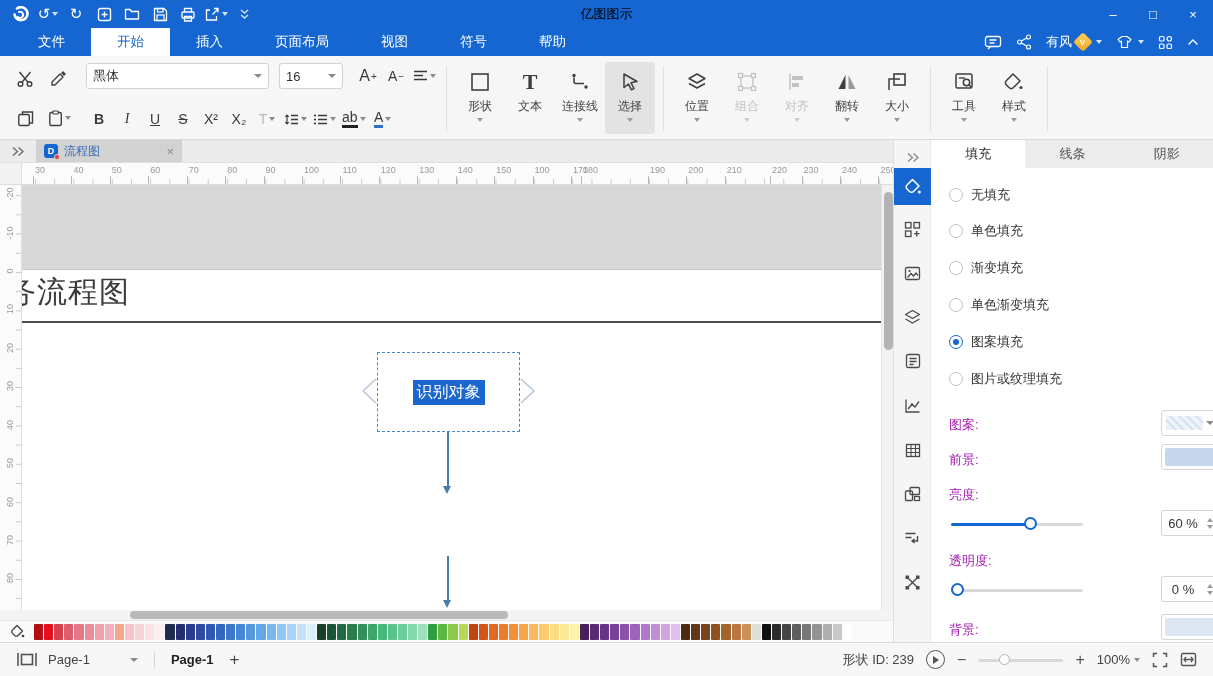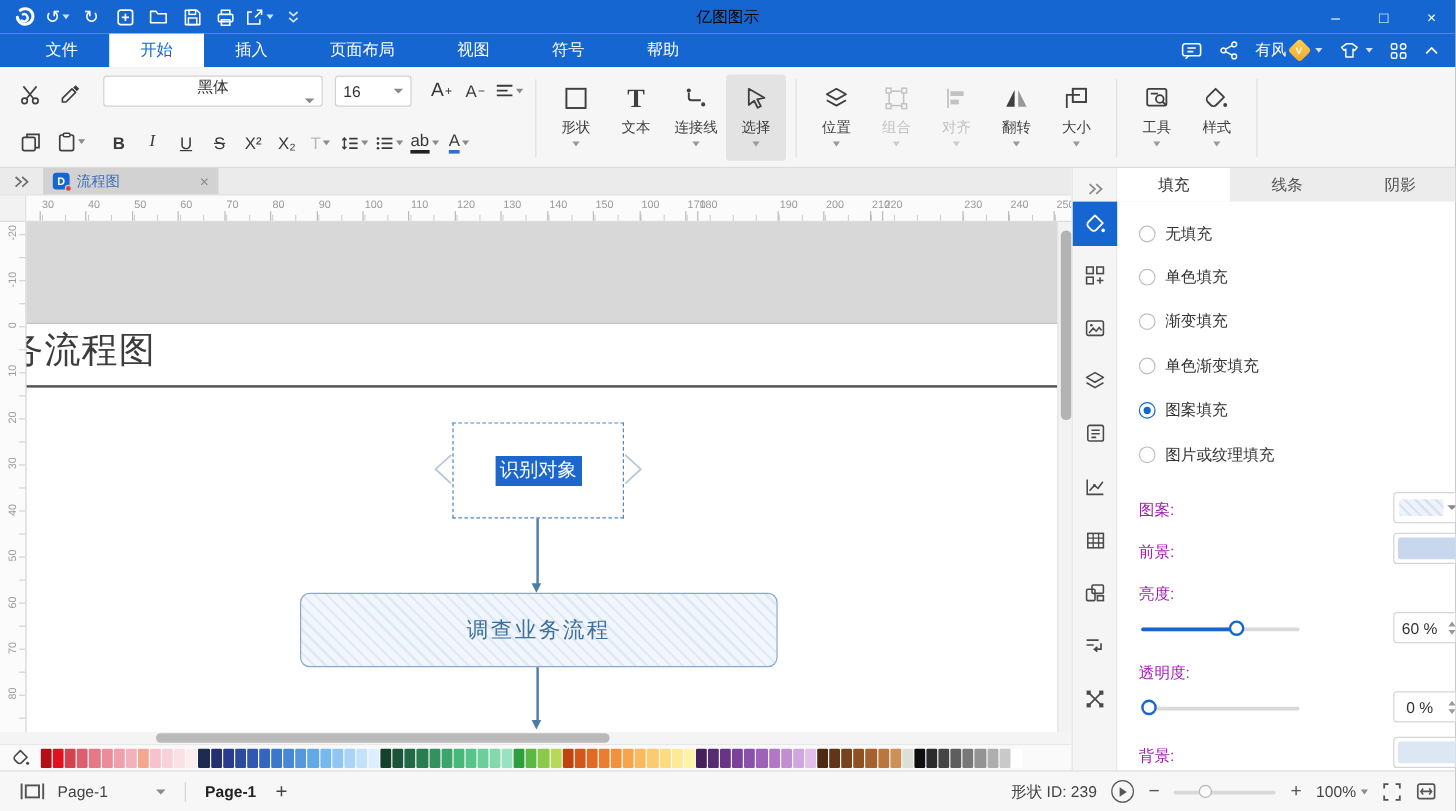--- a/index.html
+++ b/index.html
@@ -30,21 +30,21 @@
   
   .ribbon { position:absolute; left:0; top:56px; width:1213px; height:84px; background:#f6f6f6; border-bottom:1px solid #dcdcdc; display:flex; align-items:stretch; padding:6px 0 4px 10px; color:#3f3f3f; }
   .vsep { width:1px; background:#e0e0e0; margin:4px 8px; }
   .clipgrp { display:flex; gap:4px; padding-right:6px; }
   .rcol { display:flex; flex-direction:column; justify-content:space-between; padding:2px 0; }
   .sbtn { width:30px; height:30px; display:flex; align-items:center; justify-content:center; border-radius:3px; color:#3f3f3f; }
   .fontgrp { display:flex; flex-direction:column; justify-content:space-between; padding:1px 0 3px 6px; }
   .rrow { display:flex; align-items:center; gap:2px; }
   .combo { height:26px; background:#fff; border:1px solid #d2d2d2; border-radius:3px; display:flex; align-items:center; font-size:13px; color:#333; padding:0 6px; position:relative; }
   .combo .caret { margin-left:auto; width:0; height:0; border-left:4px solid transparent; border-right:4px solid transparent; border-top:4.5px solid #8a8a8a; }
-  .combo-font { width:183px; margin-right:8px;flex-direction:column; }
+  .combo-font { width:183px; margin-right:8px; }
   .combo-size { width:64px; margin-right:10px; }
   .fmt { min-width:26px; height:26px; display:flex; align-items:center; justify-content:center; font-size:14px; border-radius:3px; color:#3a3a3a; padding:0 2px; }
   .fmt b { font-weight:bold; }
   .fmt .it { font-style:italic; font-family:"Liberation Serif",serif; }
   .fmt .un { text-decoration:underline; }
   .fmt .st { text-decoration:line-through; }
   .fmt.dim { color:#b9b9b9; }
   .fmt .hl { border-bottom:3px solid #222; line-height:1; padding-bottom:1px; }
   .fmt .fc { border-bottom:3px solid #2f6fc4; line-height:1; padding-bottom:1px; }
   .mini-caret { width:0; height:0; border-left:3.5px solid transparent; border-right:3.5px solid transparent; border-top:4px solid #8a8a8a; margin-left:2px; }
@@ -532,21 +532,21 @@
           <span class="hnum" style="left: 358.87px;">120</span>
           <span class="hnum" style="left: 397.3px;">130</span>
           <span class="hnum" style="left: 435.73px;">140</span>
           <span class="hnum" style="left: 474.16px;">150</span>
           <span class="hnum" style="left: 512.59px;">100</span>
           <span class="hnum" style="left: 551.02px;">170</span>
           <span class="hnum" style="left: 561px;">180</span>
           <span class="hnum" style="left: 627.88px;">190</span>
           <span class="hnum" style="left: 666.31px;">200</span>
           <span class="hnum" style="left: 704.74px;">210</span>
-          <span class="hnum" style="left: 715px;">220</span>
+          <span class="hnum" style="left: 750px;">220</span>
           <span class="hnum" style="left: 781.6px;">230</span>
           <span class="hnum" style="left: 820.03px;">240</span>
           <span class="hnum" style="left: 858.46px;">250</span>
         </div>
     </div>
 
     <div class="canvasrow">
       <div class="vruler">
           <span class="vnum" style="top: 4.14px;">-20</span>
           <span class="vnum" style="top: 42.57px;">-10</span>
@@ -571,23 +571,20 @@
           <svg class="tipR" width="20" height="30" viewBox="0 0 20 30">
               <polyline points="2,3 15,15 2,27" fill="#fdfdfd" stroke="#b7c7d9" stroke-width="1.5"></polyline>
             </svg>
           <div class="editbox">
             <span class="selspan">识别对象</span>
           </div>
 
           <div class="aline" style="top:162px; height:55px;"></div>
           <i class="ahead" style="top:216px;"></i>
 
-          <div class="proc">
-            <span>调查业务流程</span>
-          </div>
 
           <div class="aline" style="top:286px; height:46px;"></div>
           <i class="ahead" style="top:330px;"></i>
         </div>
       </div>
       <div class="vscroll">
           <div class="vthumb"></div>
         </div>
     </div>
 

